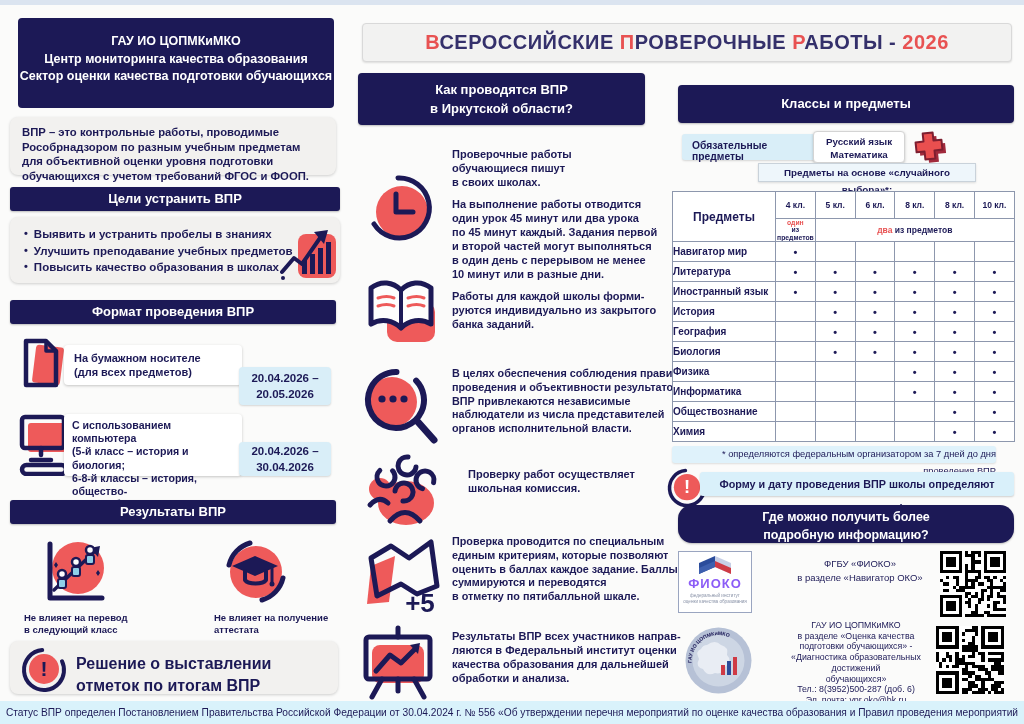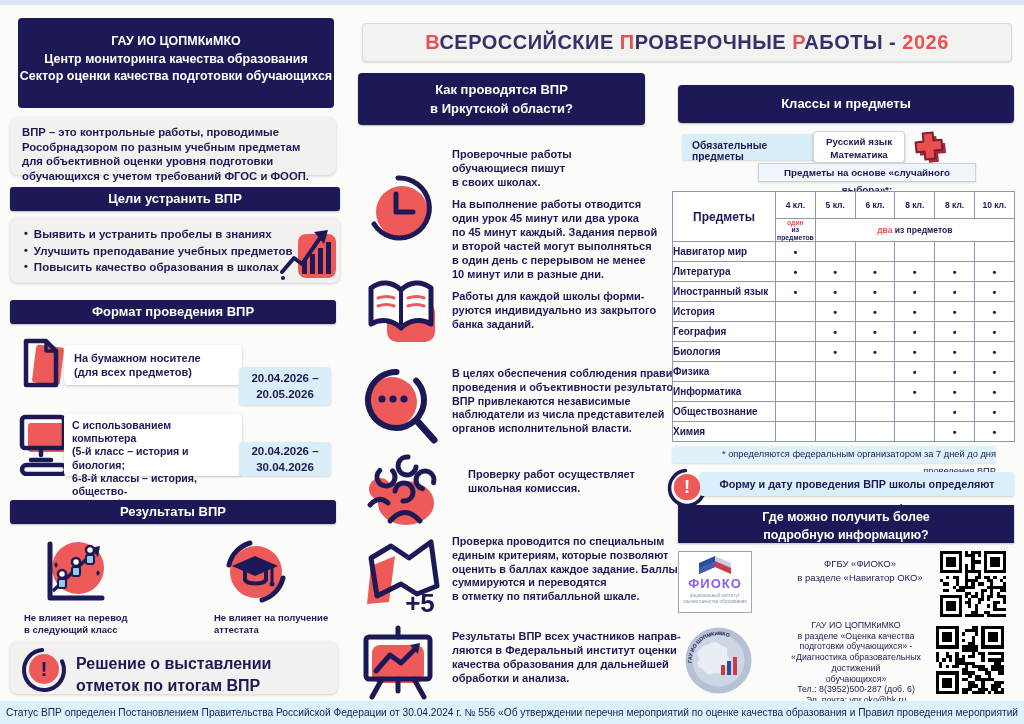--- a/index.html
+++ b/index.html
@@ -384,21 +384,21 @@
 
 <svg class="abs" style="left:666px;top:467px;" width="42" height="42" viewBox="0 0 48 48">
   <circle class="icon-stroke" stroke-width="4" cx="24" cy="24" r="20" stroke-dasharray="78 24" transform="rotate(40 24 24)"></circle>
   <circle cx="24" cy="23" r="15" fill="#ee5a5a"></circle>
   <text x="24" y="30" text-anchor="middle" font-size="21" font-weight="bold" fill="#ffffff" font-family="Liberation Sans, sans-serif">!</text>
 </svg>
 <div class="abs" style="left:700px;top:472px;width:314px;height:24px;line-height:24px;background:#d9f0fa;border-radius:3px;text-align:center;font-size:10.8px;font-weight:700;box-shadow:0 1px 2px rgba(0,0,0,.18);">
   <span>Форму и дату проведения ВПР школы определяют самостоятельно!</span>
 </div>
 
-<div class="abs navy bar pre" style="left:678px;top:505px;width:336px;height:38px;font-size:12.5px;line-height:1.45;padding-top:3px;box-sizing:border-box;border-radius:0;">Где можно получить более
+<div class="abs navy bar pre" style="left:678px;top:505px;width:336px;height:38px;font-size:12.5px;line-height:1.45;padding-top:3px;box-sizing:border-box;border-radius:14px;">Где можно получить более
 подробную информацию?</div>
 
 <div class="abs" style="left:678px;top:551px;width:74px;height:62px;background:#ffffff;border:1px solid #9aa5c0;box-sizing:border-box;text-align:center;">
   <svg width="72" height="24" viewBox="0 0 72 24" style="margin:1px auto 0;">
     <polygon points="36,3 20,10 20,21 36,14" fill="#2b4c9b"></polygon>
     <polygon points="36,3 52,10 52,21 36,14" fill="#c7cfe6"></polygon>
     <polygon points="36,8 52,15 52,21 36,14" fill="#cf3a45"></polygon>
     <polygon points="36,8 20,15 20,21 36,14" fill="#3d5fae"></polygon>
   </svg>
   <div style="font-size:13px;font-weight:800;color:#8b5cf6;letter-spacing:1px;line-height:1.1;">ФИОКО</div>

